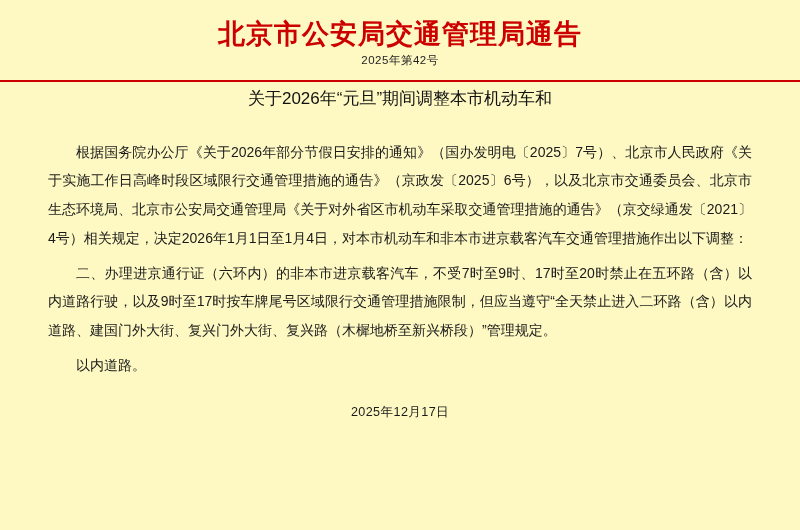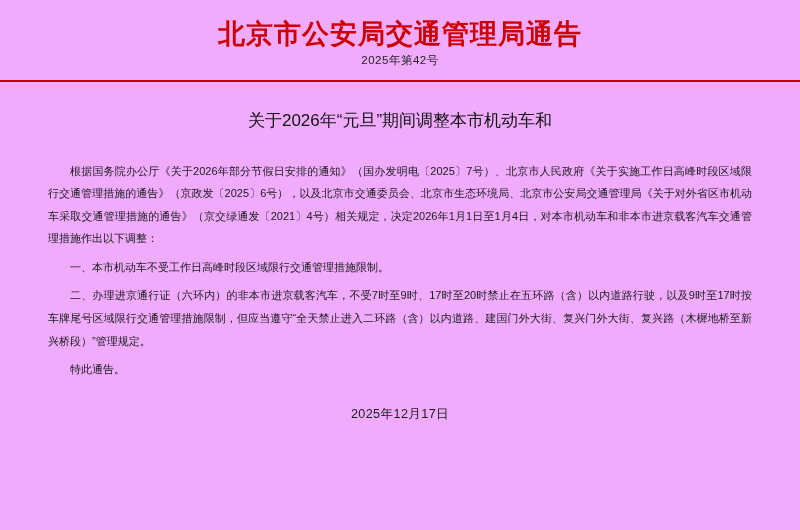--- a/index.html
+++ b/index.html
@@ -11,21 +11,21 @@
     height: 530px;
     background: #ffffff;
     font-family: "Liberation Sans", "DejaVu Sans", sans-serif;
     overflow: hidden;
   }
   .page {
     position: relative;
     width: 800px;
     height: 530px;
     box-sizing: border-box;
-    background: #f0abfc;
+    background: #fef9c3;
   }
   .doc-title {
     text-align: center;
     color: #cc0000;
     font-weight: bold;
     font-size: 27px;
     letter-spacing: 1px;
     padding-top: 18px;
     line-height: 1.25;
     font-family: "Liberation Serif", "DejaVu Serif", serif;
@@ -41,30 +41,29 @@
     height: 2px;
     background: #cc0000;
     margin: 12px 0 0 0;
     width: 100%;
   }
   .subject {
     text-align: center;
     color: #111111;
     font-size: 17px;
     line-height: 2.0;
-    margin-top: 22px;
     padding: 0 90px;
     font-family: "Liberation Sans", "DejaVu Sans", sans-serif;
   }
   .body-wrap {
     padding: 0 48px;
     margin-top: 22px;
   }
   .para {
-    font-size: 11px;
+    font-size: 14px;
     color: #1a1a1a;
     line-height: 2.05;
     text-align: justify;
     text-indent: 2em;
     margin: 0 0 6px 0;
   }
   .sign {
     margin-top: 20px;
     text-align: center;
     font-size: 12.6px;
@@ -84,22 +83,21 @@
   <div class="doc-number">2025年第42号</div>
 
   <div class="red-rule"></div>
 
   <div class="subject">
     <div>关于2026年“元旦”期间调整本市机动车和</div>
   </div>
 
   <div class="body-wrap">
     <p class="para">根据国务院办公厅《关于2026年部分节假日安排的通知》（国办发明电〔2025〕7号）、北京市人民政府《关于实施工作日高峰时段区域限行交通管理措施的通告》（京政发〔2025〕6号），以及北京市交通委员会、北京市生态环境局、北京市公安局交通管理局《关于对外省区市机动车采取交通管理措施的通告》（京交绿通发〔2021〕4号）相关规定，决定2026年1月1日至1月4日，对本市机动车和非本市进京载客汽车交通管理措施作出以下调整：</p>
-    <p class="para">一、本市机动车不受工作日高峰时段区域限行交通管理措施限制。</p>
     <p class="para">二、办理进京通行证（六环内）的非本市进京载客汽车，不受7时至9时、17时至20时禁止在五环路（含）以内道路行驶，以及9时至17时按车牌尾号区域限行交通管理措施限制，但应当遵守“全天禁止进入二环路（含）以内道路、建国门外大街、复兴门外大街、复兴路（木樨地桥至新兴桥段）”管理规定。</p>
-    <p class="para">特此通告。</p>
+    <p class="para">以内道路。</p>
   </div>
 
   <div class="sign">
     <div class="date">2025年12月17日</div>
   </div>
 
 </div>
 
 </body></html>

